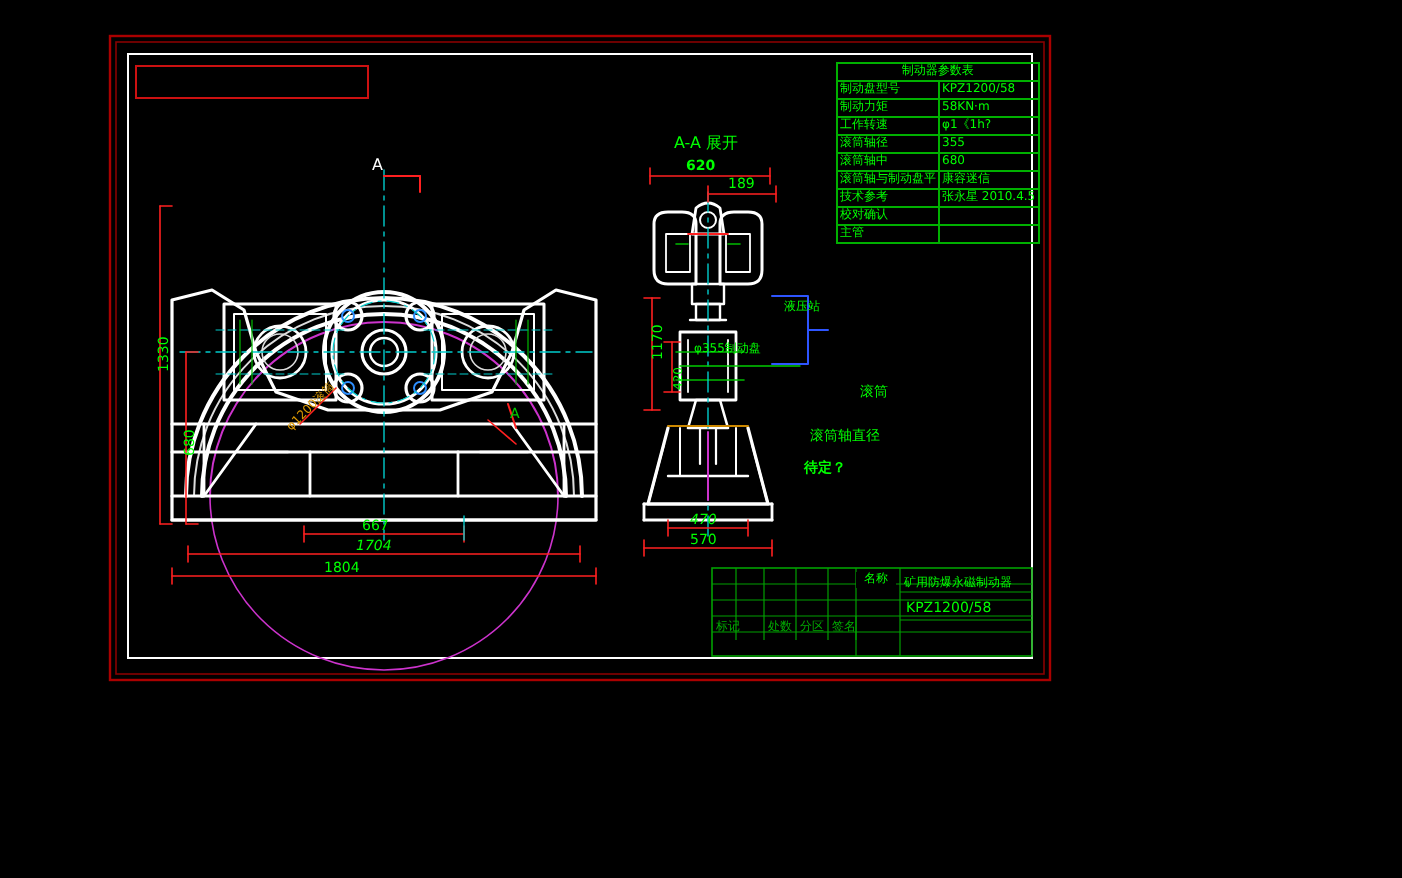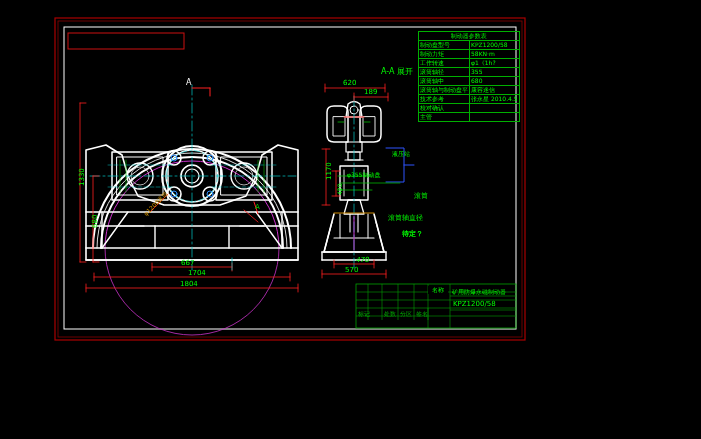--- a/index.html
+++ b/index.html
@@ -144,22 +144,22 @@
       </g>
     </g>
   </svg>
 
   <div class="lbl wh big" style="left:186px;top:79px;">A</div>
   <div class="lbl" style="left:255px;top:203px;color:#00cc00;">A</div>
 
   <div class="lbl vert" style="left:78px;top:186px;">1330</div>
   <div class="lbl vert" style="left:91px;top:228px;">680</div>
   <div class="lbl" style="left:181px;top:259px;">667</div>
-  <div class="lbl" style="left:188px;top:269px;">1704</div>
-  <div class="lbl" style="left:180px;top:280px;text-align:right;">1804</div>
+  <div class="lbl" style="left:178px;top:269px;font-style:italic;">1704</div>
+  <div class="lbl" style="left:162px;top:280px;text-align:right;">1804</div>
   <div class="lbl sm" style="left:142px;top:212px;transform:rotate(-45deg);transform-origin:0 0;color:#dd9900;">φ1200滚筒</div>
 
   <svg class="abs" style="left:0;top:0" width="701" height="439">
     <g stroke-linecap="round" stroke-linejoin="round" fill="none">
 
       <path d="M 327 112 L 327 135 Q 327 142 334 142 L 348 142 L 348 112
                Q 348 106 341 106 L 334 106 Q 327 106 327 112 Z" stroke="#ffffff" stroke-width="1.5"></path>
       <path d="M 360 142 L 374 142 Q 381 142 381 135 L 381 112
                Q 381 106 374 106 L 367 106 Q 360 106 360 112 L 360 142 Z" stroke="#ffffff" stroke-width="1.5"></path>
       <path d="M 333 117 L 333 136 L 345 136 L 345 117 Z" stroke="#ffffff" stroke-width="0.9"></path>
@@ -222,32 +222,32 @@
           <path d="M 374 260 L 374 268"></path>
         <path d="M 322 274 L 386 274"></path>
           <path d="M 322 270 L 322 278"></path>
           <path d="M 386 270 L 386 278"></path>
       </g>
 
       <path d="M 340 183 L 400 183" stroke="#00cc00" stroke-width="0.7"></path>
     </g>
   </svg>
 
-  <div class="lbl big" style="left:337px;top:68px;margin-left:44px;">A-A 展开</div>
-  <div class="lbl" style="left:343px;top:79px;">620</div>
+  <div class="lbl big" style="left:337px;top:68px;">A-A 展开</div>
+  <div class="lbl" style="left:343px;top:79px;font-weight:bold;">620</div>
   <div class="lbl" style="left:364px;top:88px;">189</div>
   <div class="lbl vert" style="left:325px;top:180px;">1170</div>
   <div class="lbl vert sm" style="left:336px;top:195px;">420</div>
-  <div class="lbl" style="left:356px;top:256px;font-style:italic;">470</div>
+  <div class="lbl" style="left:345px;top:256px;font-style:italic;">470</div>
   <div class="lbl" style="left:345px;top:266px;">570</div>
   <div class="lbl sm" style="left:347px;top:171px;">φ355制动盘</div>
 
   <div class="lbl sm" style="left:392px;top:150px;">液压站</div>
-  <div class="lbl" style="left:414px;top:192px;">滚筒</div>
-  <div class="lbl" style="left:388px;top:214px;">滚筒轴直径</div>
+  <div class="lbl" style="left:430px;top:192px;">滚筒</div>
+  <div class="lbl" style="left:405px;top:214px;">滚筒轴直径</div>
   <div class="lbl" style="left:402px;top:230px;font-weight:bold;">待定？</div>
 
   <div class="abs" style="left:418px;top:31px;width:92px;">
     <table class="ptbl" style="left:0;top:0;position:relative;width:92px;">
       <tbody id="ptbl-body">
           <tr>
             <td class="hd" colspan="2">制动器参数表</td>
           </tr>
           <tr>
             <td class="k">制动盘型号</td>

